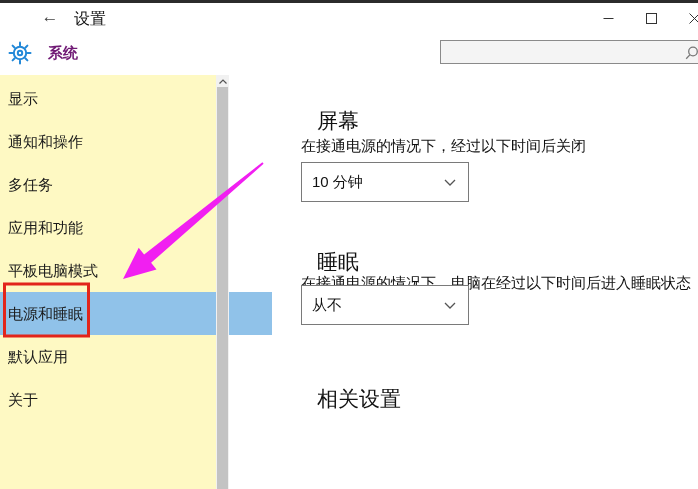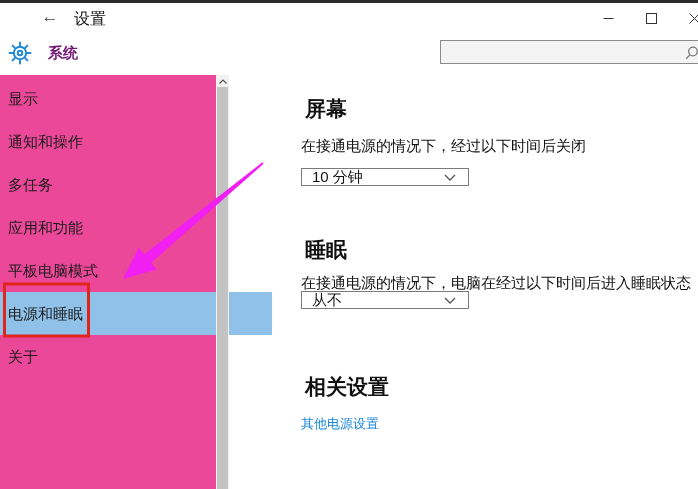--- a/index.html
+++ b/index.html
@@ -25,37 +25,37 @@
   .page-title{position:absolute;left:48px;top:11px;font-size:15px;font-weight:700;color:#701a75;}
   .search-wrap{position:absolute;left:440px;top:7px;width:268px;height:24px;
     border:1px solid #8a8a8a;background:#f4f4f4;box-sizing:border-box;}
   .search-wrap input{position:absolute;left:0;top:0;width:240px;height:22px;border:none;outline:none;
     background:transparent;font-size:13px;color:#333;padding:0 0 0 7px;
     font-family:"Liberation Sans","DejaVu Sans",sans-serif;}
   .search-wrap input::placeholder{color:#555;opacity:1;}
   .search-icon{position:absolute;left:243px;top:4px;}
 
   
-  .sidebar{position:absolute;left:0;top:75px;width:229px;height:414px;background:#ec4899;z-index:1;}
+  .sidebar{position:absolute;left:0;top:75px;width:229px;height:414px;background:#fef9c3;z-index:1;}
   .nav-list{position:absolute;left:0;top:2px;width:272px;}
   .nav-item{width:272px;height:43px;line-height:43px;padding-left:8px;box-sizing:border-box;
     font-size:15px;color:#1a1a1a;cursor:pointer;white-space:nowrap;}
   .nav-item.selected{background:#90c2e9;}
   .nav-item.hovered{background:#dedede;}
   .scrollbar{position:absolute;right:0;top:0;width:13px;height:414px;background:#f1f1f1;}
   .sb-up{width:13px;height:12px;display:flex;align-items:center;justify-content:center;cursor:pointer;}
   .sb-thumb{position:absolute;left:1px;right:1px;top:12px;bottom:0;background:#c3c3c3;cursor:pointer;}
 
   
   .content{position:absolute;left:285px;top:75px;width:413px;height:414px;background:#ffffff;z-index:1;}
-  .section-heading{position:absolute;left:16px;margin:4px;font-size:21px;font-weight:700;color:#111;}
+  .section-heading{position:absolute;left:16px;margin:16px;font-size:21px;font-weight:400;color:#111;}
   .desc{position:absolute;left:16px;font-size:15px;color:#111;white-space:nowrap;text-align:right;}
-  .dropdown{position:absolute;left:16px;width:168px;height:18px;border:1px solid #7a7a7a;
+  .dropdown{position:absolute;left:16px;width:168px;height:40px;border:1px solid #7a7a7a;
     background:#fff;box-sizing:border-box;display:flex;align-items:center;
-    padding:0 12px 0 10px;cursor:pointer;margin-top:6px;}
+    padding:0 12px 0 10px;cursor:pointer;}
   .dropdown .dd-value{font-size:15px;color:#111;}
   .dropdown .dd-chevron{margin-left:auto;}
   .link{position:absolute;left:16px;font-size:13px;color:#1586d8;text-decoration:none;cursor:pointer;}
 
   
   #h-screen{top:16px;}
   #desc-screen{top:62px;}
   #dd-screen{top:87px;}
   #h-sleep{top:157px;}
   #desc-sleep{top:199px;}
@@ -123,20 +123,21 @@
 </div>
 
 <div class="sidebar">
   <div class="nav-list">
     <div class="nav-item">显示</div>
     <div class="nav-item">通知和操作</div>
     <div class="nav-item">多任务</div>
     <div class="nav-item">应用和功能</div>
     <div class="nav-item">平板电脑模式</div>
     <div class="nav-item selected">电源和睡眠</div>
+    <div class="nav-item">默认应用</div>
     <div class="nav-item">关于</div>
   </div>
   <div class="scrollbar">
     <div class="sb-up">
       <svg width="8" height="5" viewBox="0 0 8 5">
         <polyline points="0.5,4.5 4,1 7.5,4.5" fill="none" stroke="#555" stroke-width="1.2"></polyline>
       </svg>
     </div>
     <div class="sb-thumb"></div>
   </div>
@@ -155,19 +156,18 @@
   <h1 class="section-heading" id="h-sleep">睡眠</h1>
   <div class="desc" id="desc-sleep">在接通电源的情况下，电脑在经过以下时间后进入睡眠状态</div>
   <div class="dropdown" id="dd-sleep">
     <span class="dd-value">从不</span>
     <svg class="dd-chevron" width="12" height="7" viewBox="0 0 12 7">
       <polyline points="1,1 6,6 11,1" fill="none" stroke="#555" stroke-width="1.3"></polyline>
     </svg>
   </div>
 
   <h1 class="section-heading" id="h-related">相关设置</h1>
-  <a class="link" id="link-power">其他电源设置</a>
 </div>
 
 <svg class="annot" viewBox="0 0 698 489">
   <rect x="4.5" y="284" width="84" height="52" fill="none" stroke-width="3" stroke="#e2251b"></rect>
   <polygon points="262.4,162.2 144.1,254.4 138.7,247.8 123,279 156.5,269.4 151.1,262.8 263.6,163.8" fill="#f11ff1"></polygon>
 </svg>
 
 </body></html>

